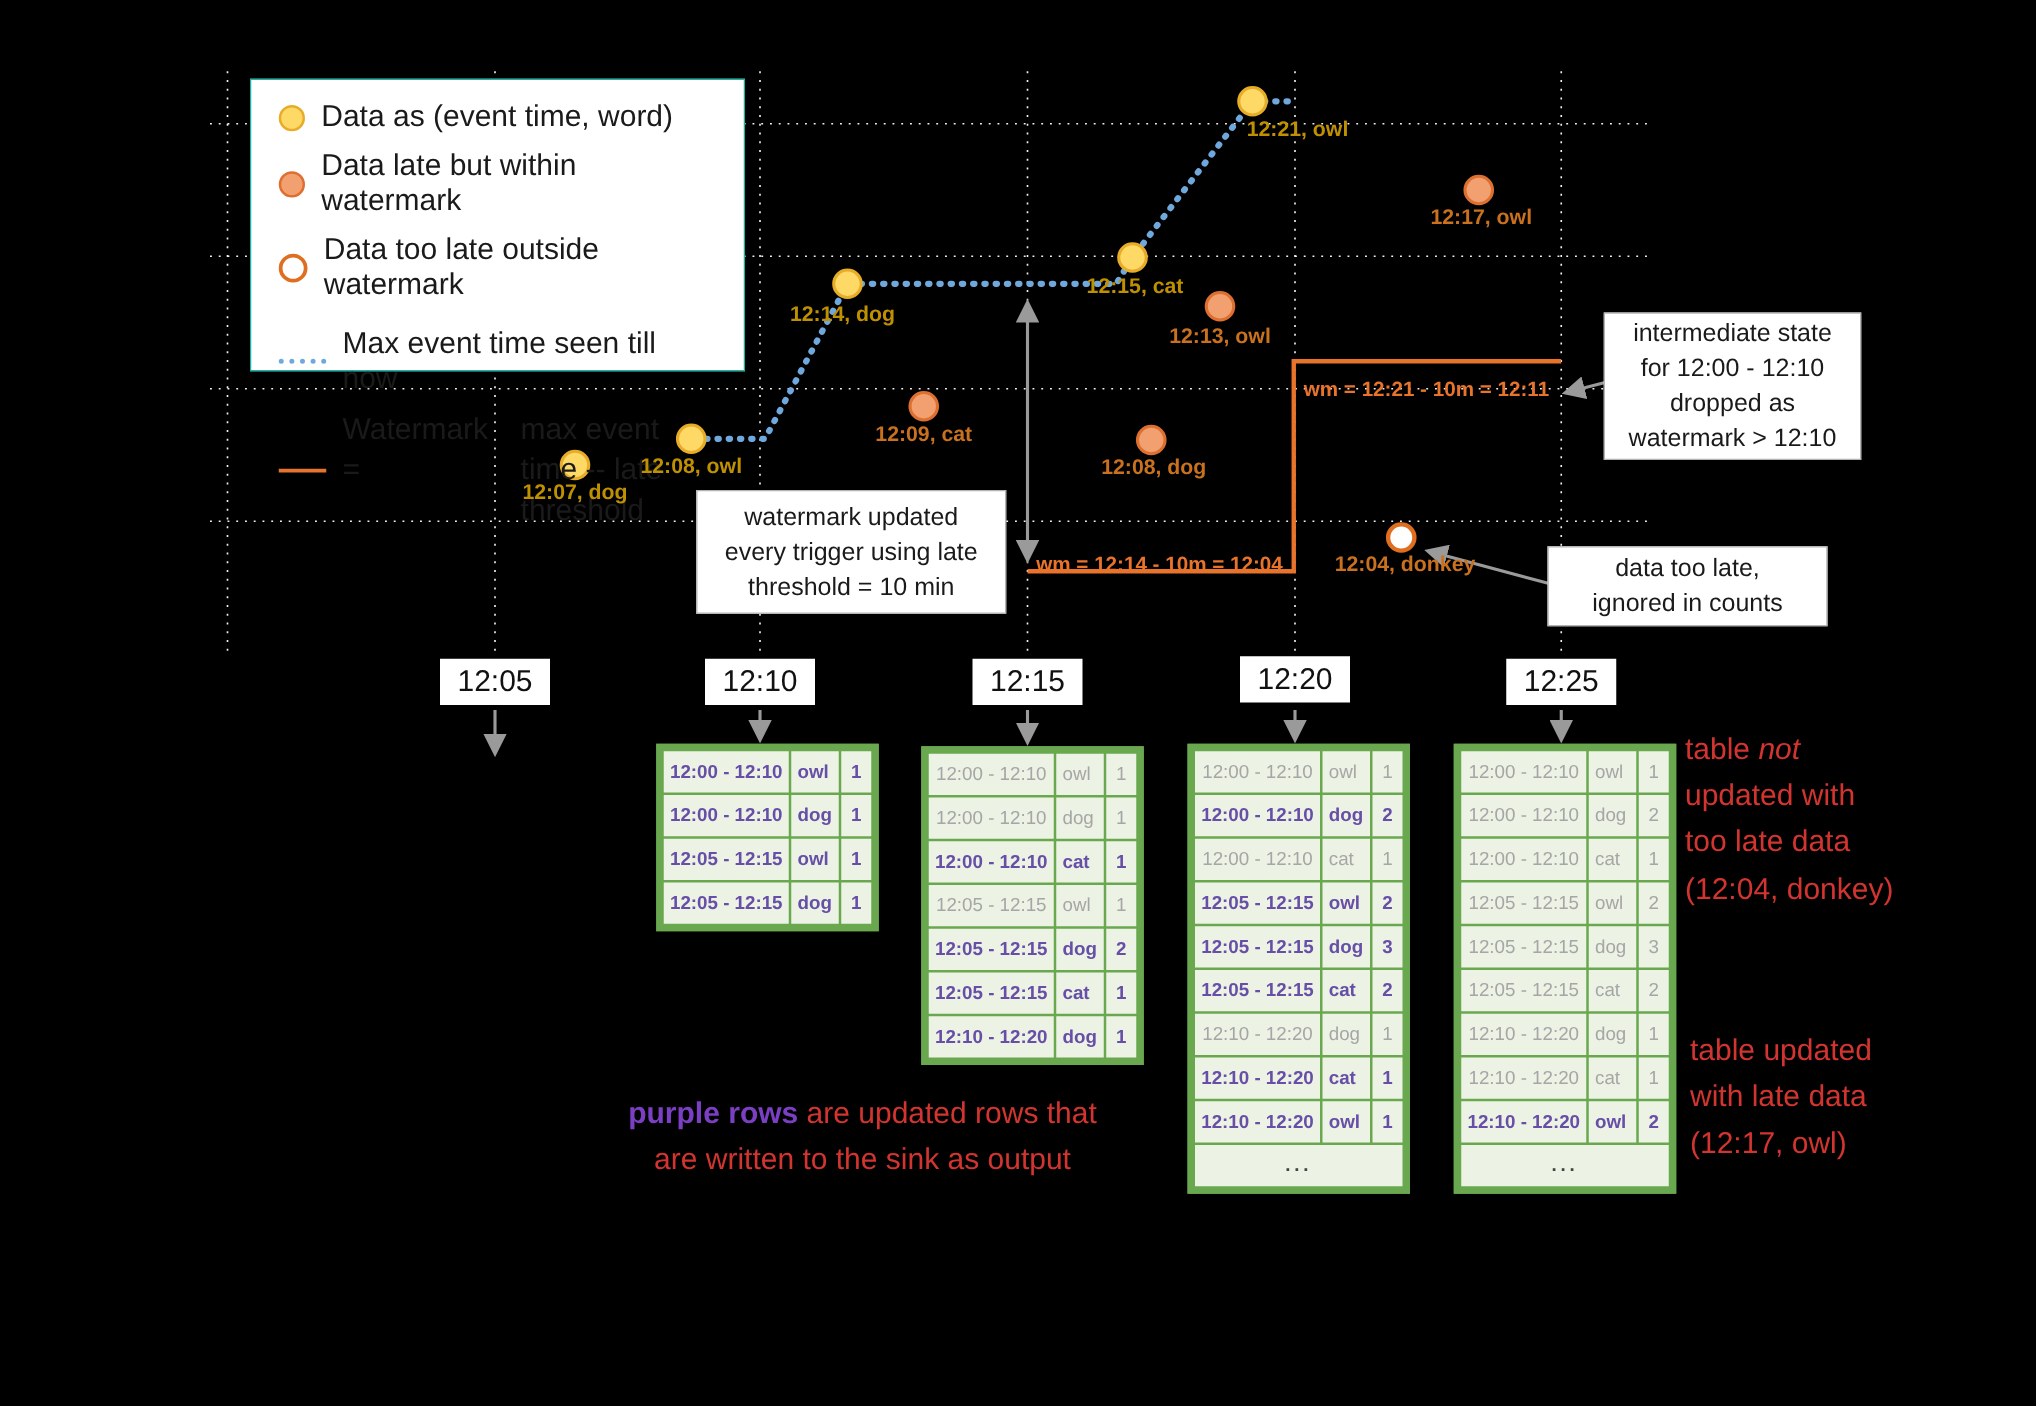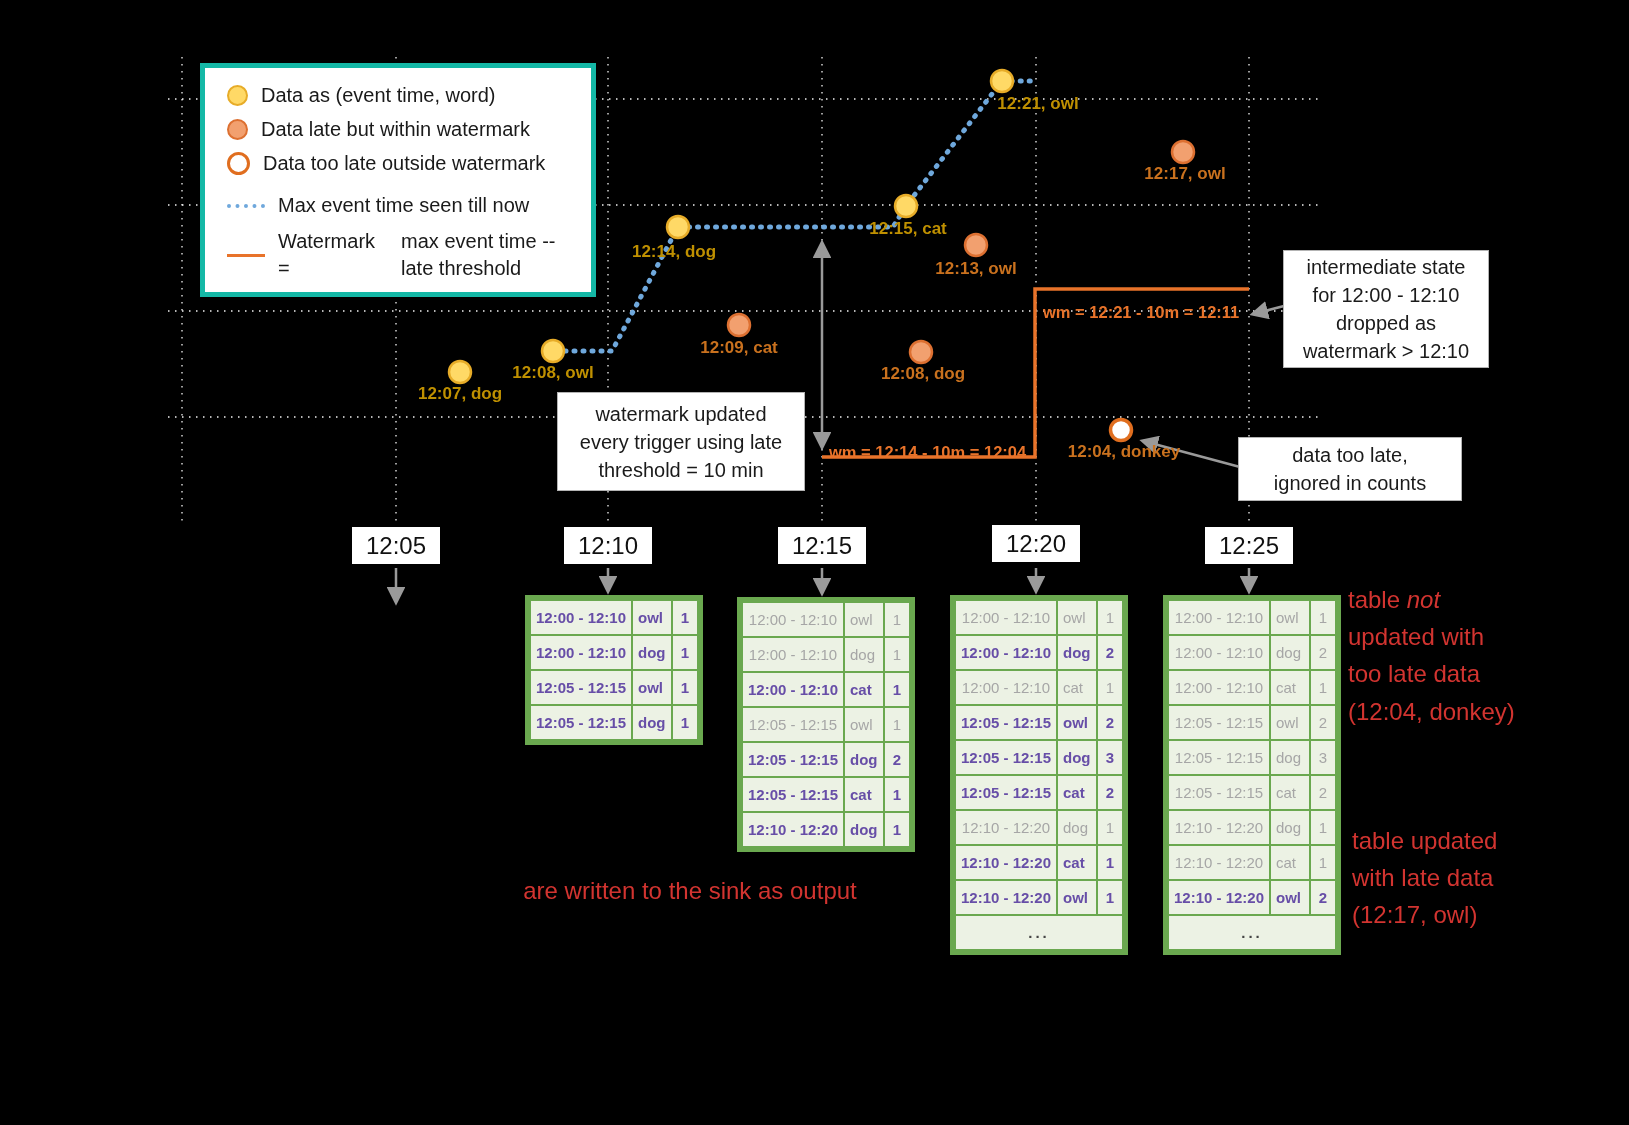--- a/index.html
+++ b/index.html
@@ -5,22 +5,22 @@
   html,body { margin:0; padding:0; background:#000; }
   #stage {
     position:relative; width:1629px; height:1125px; background:#000;
     font-family:"Liberation Sans", sans-serif; overflow:hidden;
   }
   #diagram-svg { position:absolute; left:0; top:0; }
 
   
   .legend {
     position:absolute; left:200px; top:63px; width:396px; height:234px;
-    background:#fff; border:5px solid #14b8a6; box-sizing:border-box;
-    padding:16px 20px 10px 22px; color:#1a1a1a; font-size:20px;
+    background:#fff; border:1px solid #14b8a6; box-sizing:border-box;
+    padding:16px 20px 10px 22px; color:#1a1a1a; font-size:24px;
   }
   .lg-item { display:flex; align-items:center; gap:13px; margin-bottom:11px; }
   .lg-item.gap-top { margin-top:19px; }
   .dot { width:17px; height:17px; border-radius:50%; flex:0 0 auto; }
   .dot.ontime { background:#FFD966; border:2px solid #E7AC28; }
   .dot.late { background:#F2A06F; border:2px solid #DD7031; }
   .dot.toolate { background:#fff; border:3px solid #E06E1F; }
   .line-sample { width:38px; height:0; flex:0 0 auto; }
   .line-sample.blue { border-top:4px dotted #6FA8DC; }
   .line-sample.orange { border-top:3px solid #E8732A; }
@@ -335,20 +335,23 @@
         <div class="cell c0">12:10 - 12:20</div>
         <div class="cell c1">owl</div>
         <div class="cell c2">2</div>
       </div>
       <div class="trow stale ellip">
         <div class="cell">...</div>
       </div>
     </div>
 
   <div class="red-note center" style="left:470px; top:872px; width:440px;">
+    <div>
+      <span class="purple-hl">purple rows</span><span> are updated rows that</span>
+    </div>
     <div>are written to the sink as output</div>
   </div>
 
   <div class="red-note" style="left:1348px; top:581px;">
     <div>
       <span>table </span><em>not</em>
     </div>
     <div>updated with</div>
     <div>too late data</div>
     <div>(12:04, donkey)</div>

